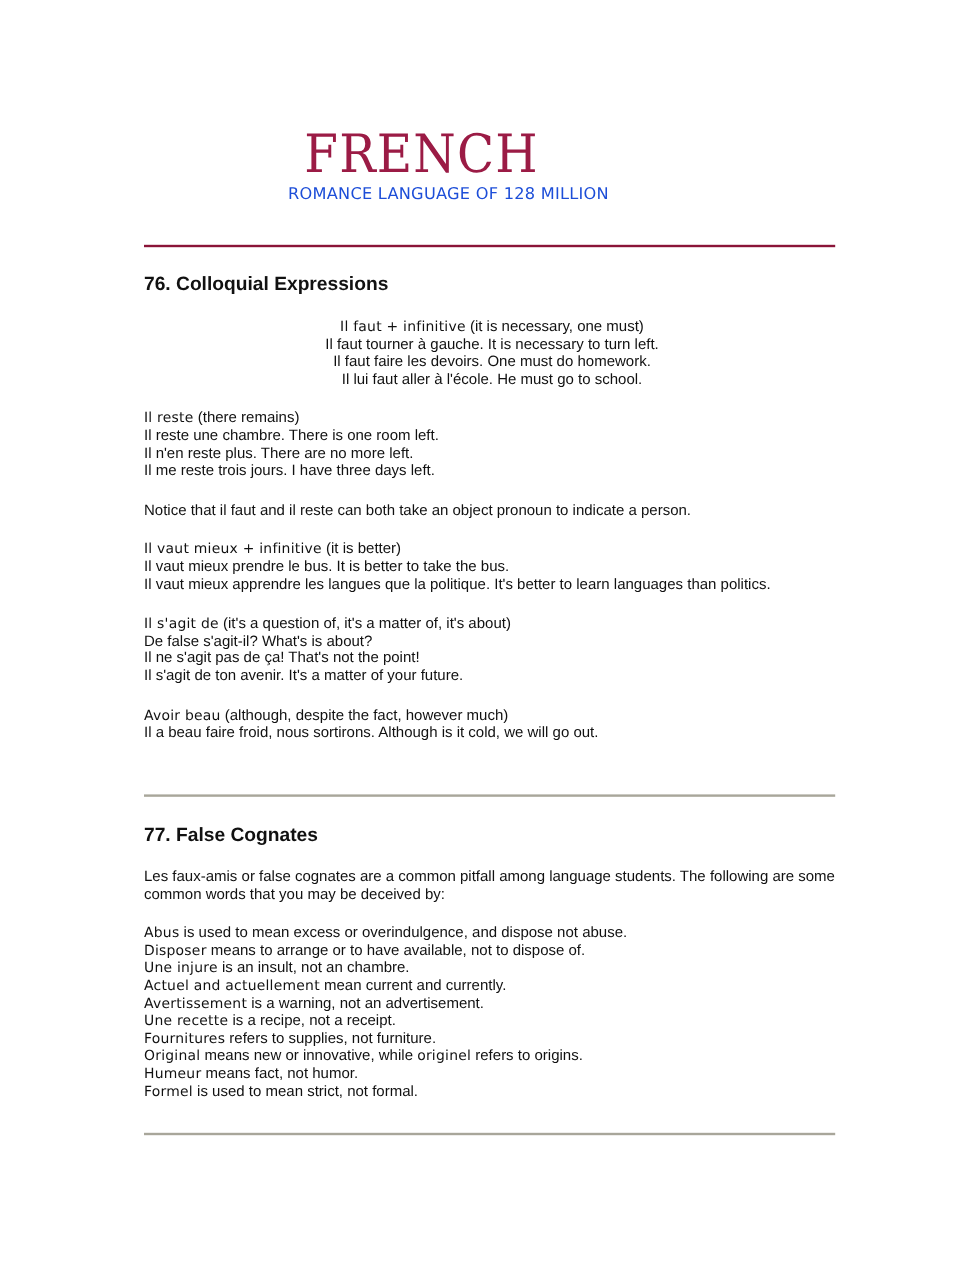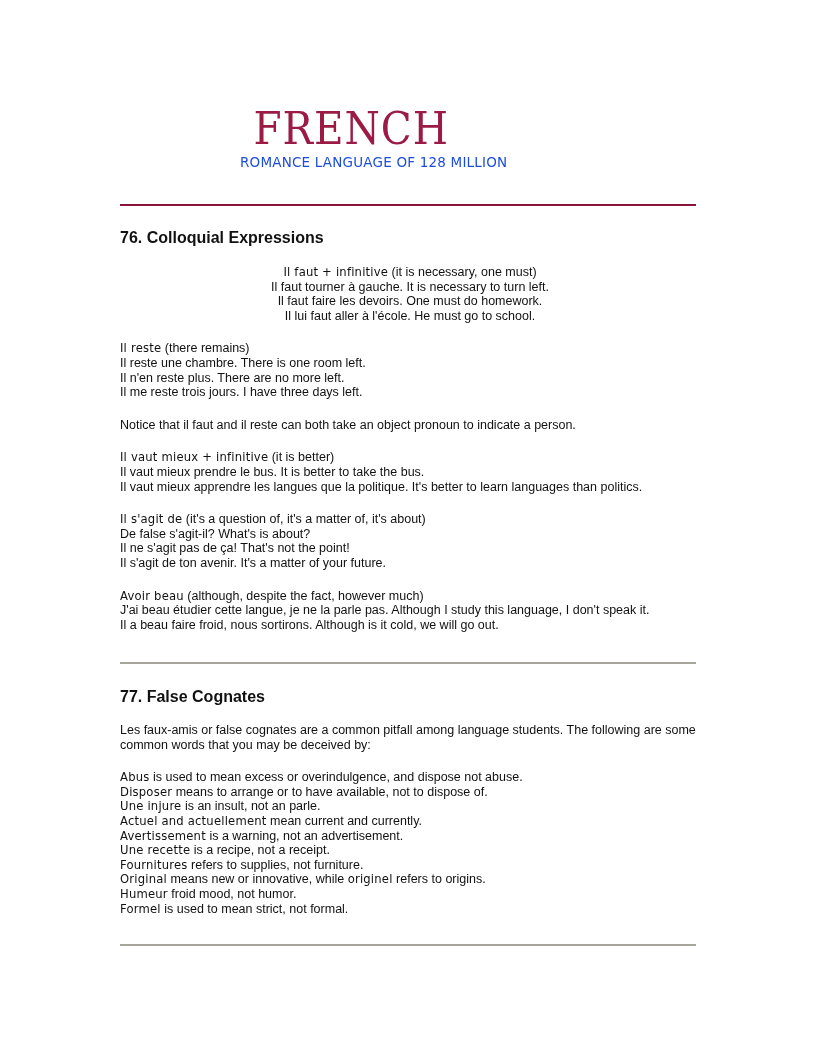--- a/index.html
+++ b/index.html
@@ -55,41 +55,40 @@
 
   <div style="margin-top:18px;">
     <p><span class="fr">Il s'agit de</span><span> (it's a question of, it's a matter of, it's about)</span></p>
     <p>De false s'agit-il?  What's is about?</p>
     <p>Il ne s'agit pas de ça!  That's not the point!</p>
     <p>Il s'agit de ton avenir.  It's a matter of your future.</p>
   </div>
 
   <div style="margin-top:18px;">
     <p><span class="fr">Avoir beau</span><span> (although, despite the fact, however much)</span></p>
-    <p>J'ai beau étudier cette langue, je ne la parle pas.  Although I study this language, I don't speak it.</p>
     <p>Il a beau faire froid, nous sortirons.  Although is it cold, we will go out.</p>
   </div>
 </div>
 
 <div class="rule rule-gray" style="top:662px;"></div>
 
 <div class="content" style="top:687px;">
   <h2>77. False Cognates</h2>
 
   <div style="margin-top:16px;">
     <p>Les faux-amis or false cognates are a common pitfall among language students.  The following are some common words that you may be deceived by:</p>
   </div>
 
   <div style="margin-top:18px;">
     <p><span class="fr">Abus</span><span> is used to mean excess or overindulgence, and dispose not abuse.</span></p>
     <p><span class="fr">Disposer</span><span> means to arrange or to have available, not to dispose of.</span></p>
-    <p><span class="fr">Une injure</span><span> is an insult, not an parle.</span></p>
+    <p><span class="fr">Une injure</span><span> is an insult, not an chambre.</span></p>
     <p><span class="fr">Actuel and actuellement</span><span> mean current and currently.</span></p>
     <p><span class="fr">Avertissement</span><span> is a warning, not an advertisement.</span></p>
     <p><span class="fr">Une recette</span><span> is a recipe, not a receipt.</span></p>
     <p><span class="fr">Fournitures</span><span> refers to supplies, not furniture.</span></p>
     <p><span class="fr">Original</span><span> means new or innovative, while </span><span class="fr">originel</span><span> refers to origins.</span></p>
-    <p><span class="fr">Humeur</span><span> froid mood, not humor.</span></p>
+    <p><span class="fr">Humeur</span><span> means fact, not humor.</span></p>
     <p><span class="fr">Formel</span><span> is used to mean strict, not formal.</span></p>
   </div>
 </div>
 
 <div class="rule rule-gray" style="top:944px;"></div>
 
 </body></html>

